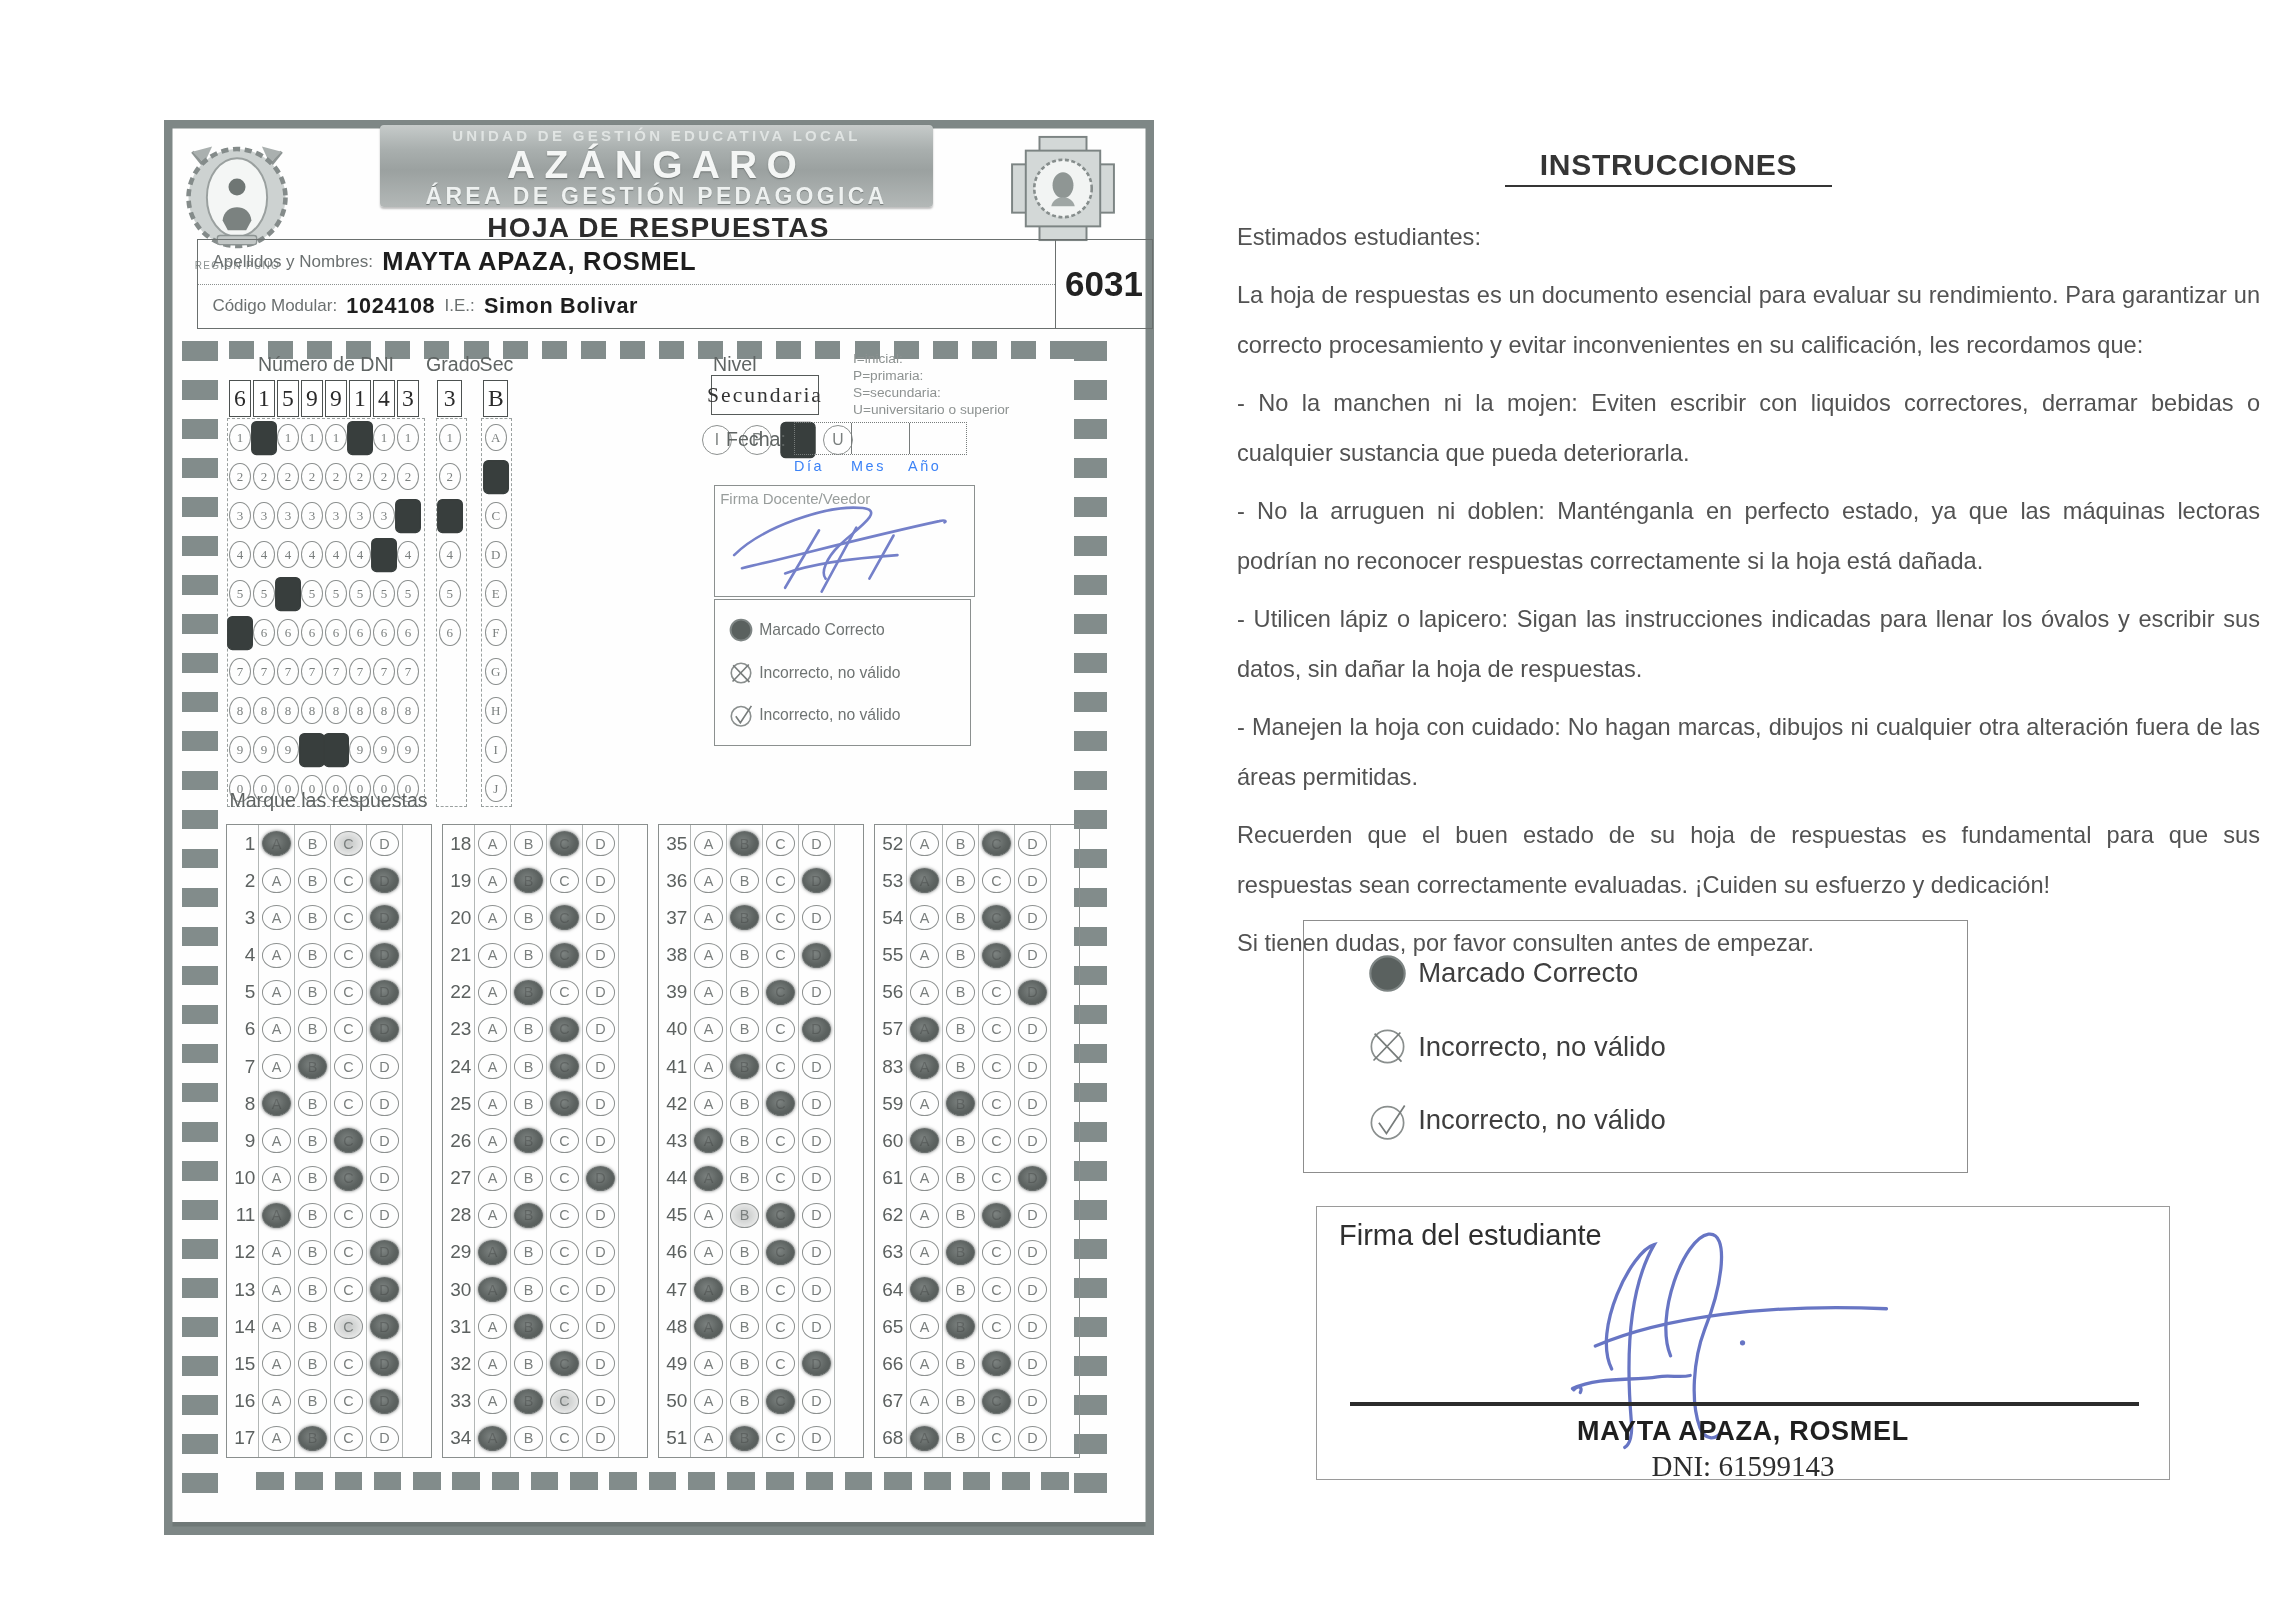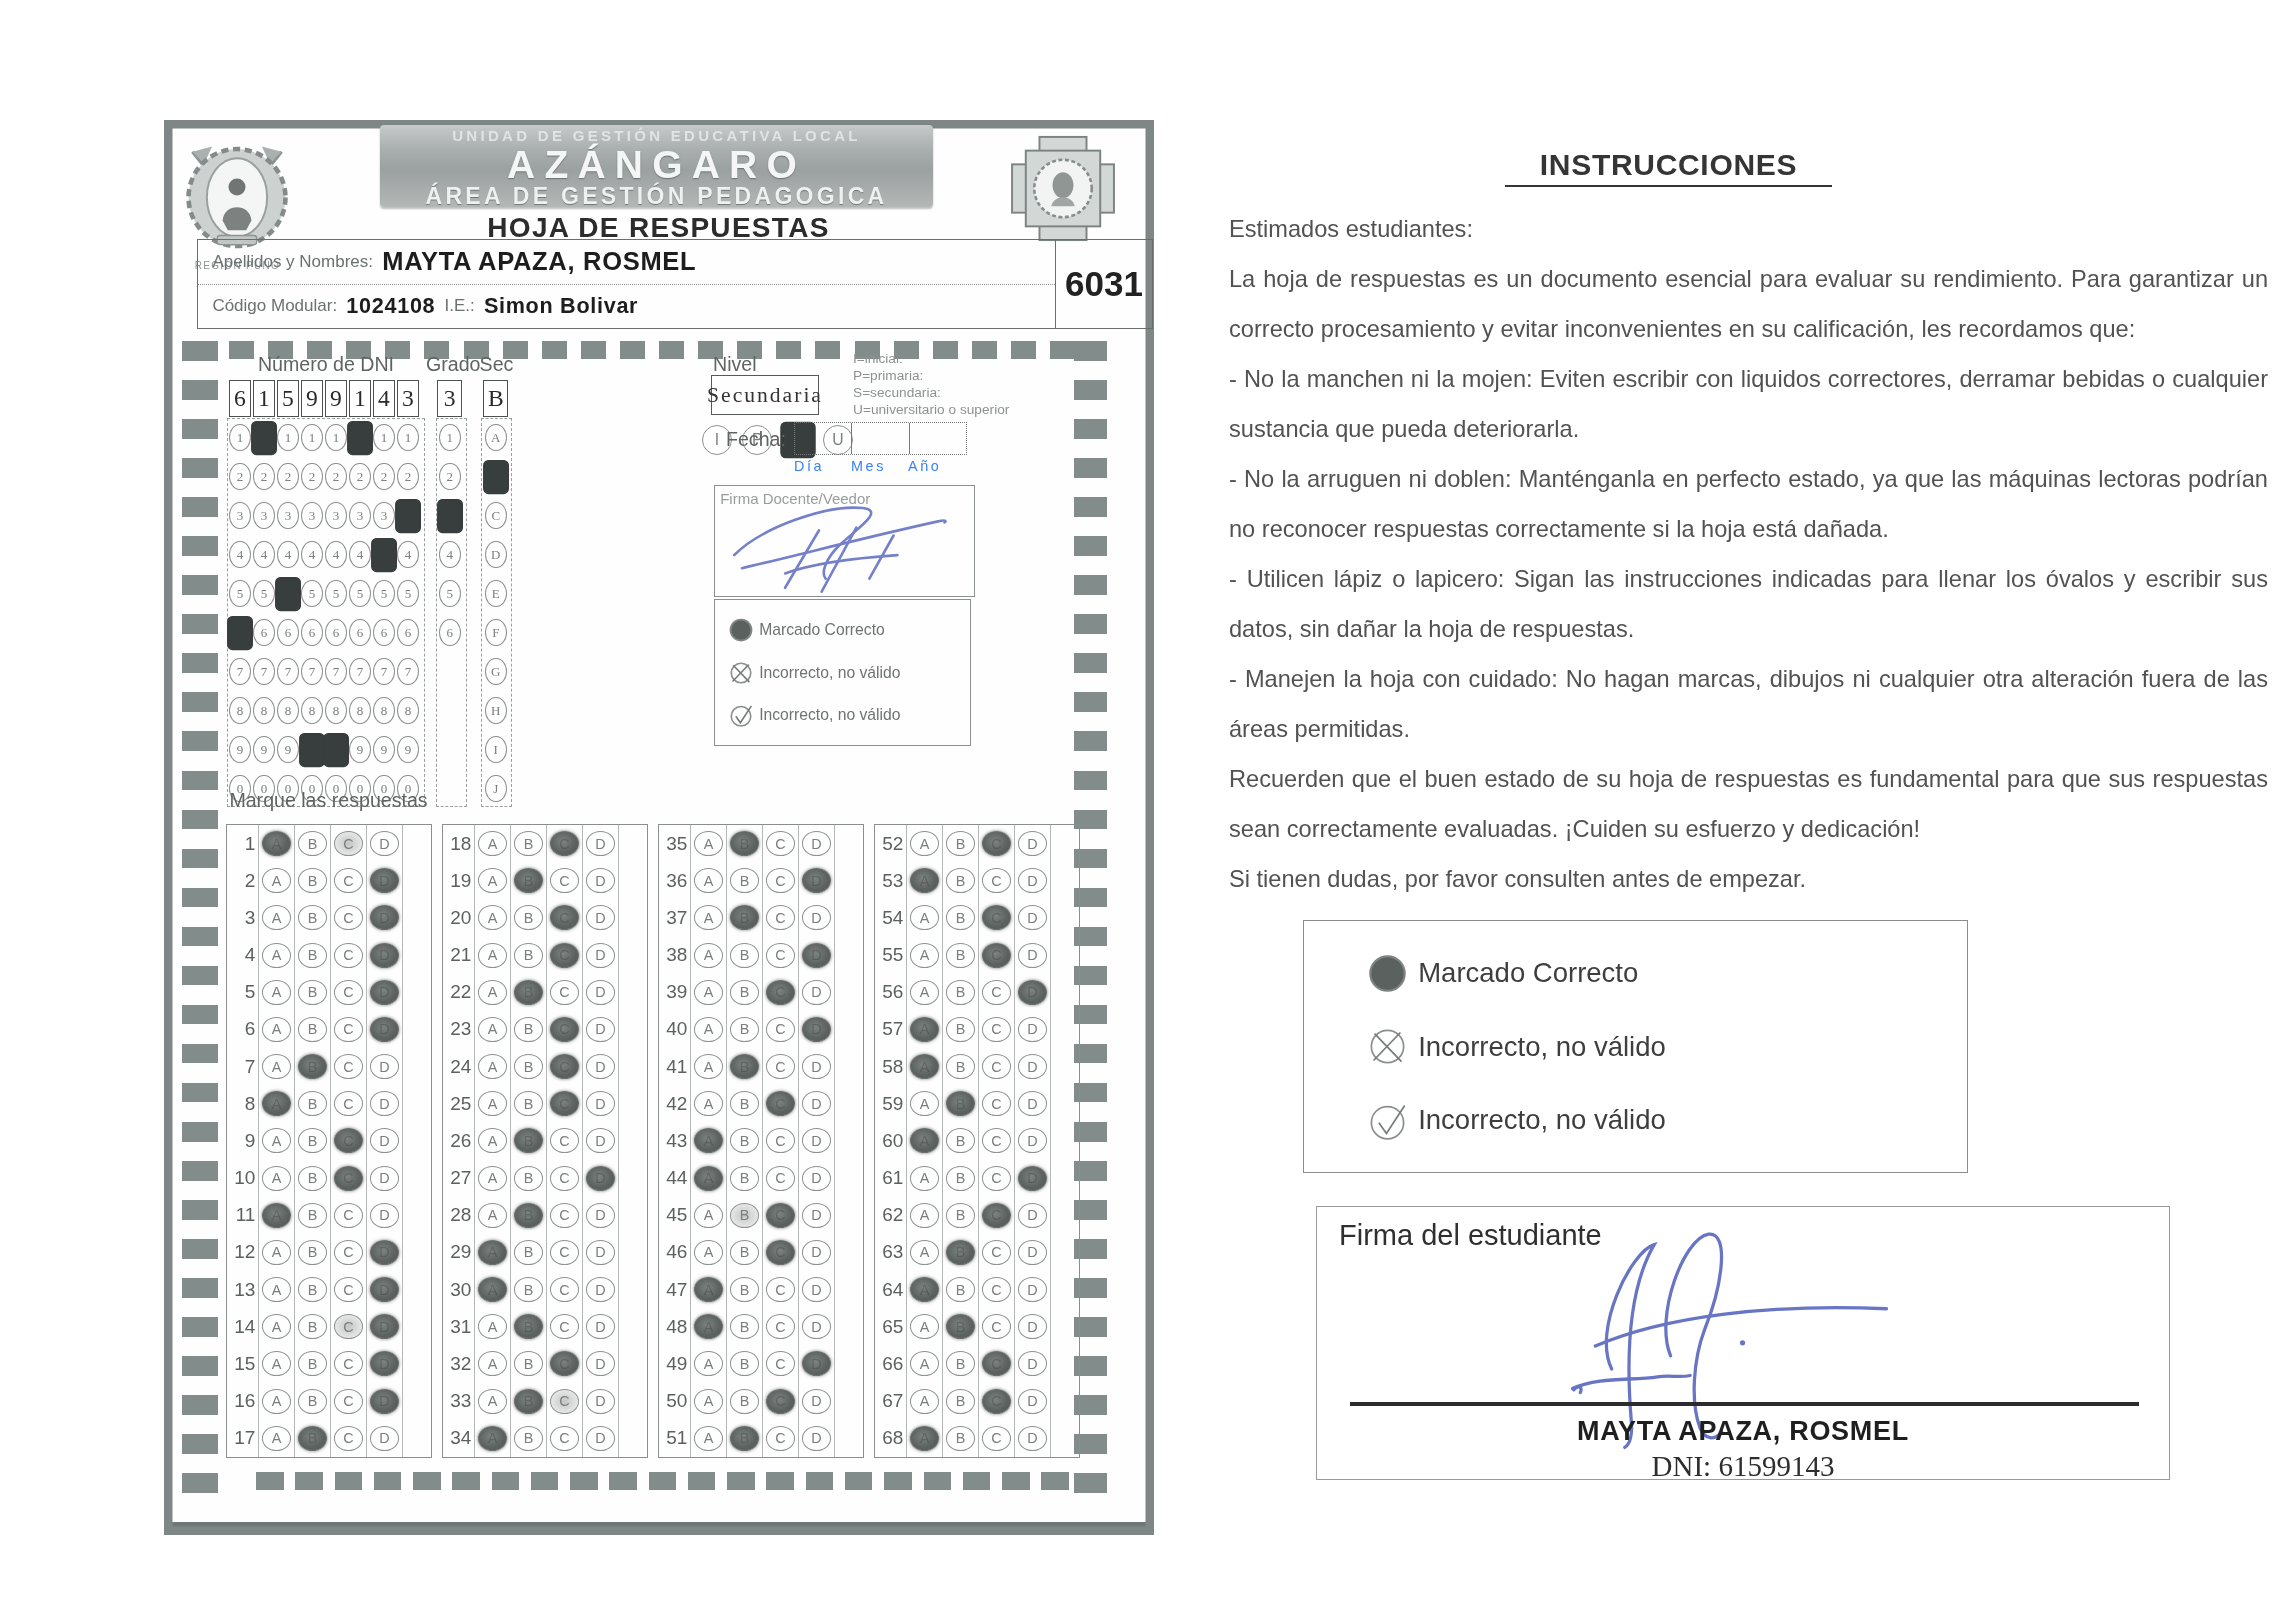--- a/index.html
+++ b/index.html
@@ -100,21 +100,21 @@
           display:flex;flex-direction:column;background:transparent;}
   .arow{flex:1;display:grid;grid-template-columns:31px 36px 36px 36px 36px 1fr;align-items:center;}
   .anum{font-size:19px;color:#5c6160;text-align:right;padding-right:2.6px;}
   .acell{height:100%;display:flex;align-items:center;justify-content:center;border-left:0.7px solid #b3b7b6;}
   .aspace{height:100%;border-left:0.7px solid #b3b7b6;}
 
   
   #instr-title{position:absolute;left:1505px;top:148px;width:327px;text-align:center;font-size:30px;font-weight:bold;
                color:#353535;letter-spacing:0.7px;padding-bottom:2.6px;border-bottom:2.6px solid #353535;box-sizing:border-box;}
   #instr-text{position:absolute;left:1229px;top:204px;width:1039px;}
-  #instr-text p{margin:0;font-size:23.6px;line-height:50px;color:#525252;text-align:justify;}
+  #instr-text p{margin:8px;font-size:23.6px;line-height:50px;color:#525252;text-align:justify;}
 
   #legend-box{position:absolute;left:1303px;top:920px;width:665px;height:253px;border:1.3px solid #8d8d8d;
               display:flex;flex-direction:column;justify-content:space-evenly;padding-left:62px;box-sizing:border-box;}
   #legend-box .leg-row .txt{font-size:27.5px;color:#3e3e3e;margin-left:9.2px;}
 
   #sign-box{position:absolute;left:1316px;top:1206px;width:852px;height:272px;border:1.3px solid #9a9a9a;}
   #sign-box .lbl{position:absolute;left:22px;top:11.8px;font-size:29px;color:#2f2f2f;}
   #sign-line{position:absolute;left:33px;top:195px;width:789px;height:3.9px;background:#2c2c2c;}
   #sign-name{position:absolute;left:0;top:209px;width:100%;text-align:center;font-size:27px;font-weight:bold;color:#1f1f1f;letter-spacing:0.7px;}
   #sign-dni{position:absolute;left:0;top:243px;width:100%;text-align:center;font-family:"Liberation Serif",serif;font-size:29px;color:#2e2e2e;}
@@ -1582,21 +1582,21 @@
             </div>
             <div class="acell">
               <div class="bubble ans">C</div>
             </div>
             <div class="acell">
               <div class="bubble ans">D</div>
             </div>
             <div class="aspace"></div>
           </div>
           <div class="arow">
-            <div class="anum">58</div>
+            <div class="anum">83</div>
             <div class="acell">
               <div class="bubble ans pencil">A</div>
             </div>
             <div class="acell">
               <div class="bubble ans">B</div>
             </div>
             <div class="acell">
               <div class="bubble ans">C</div>
             </div>
             <div class="acell">

